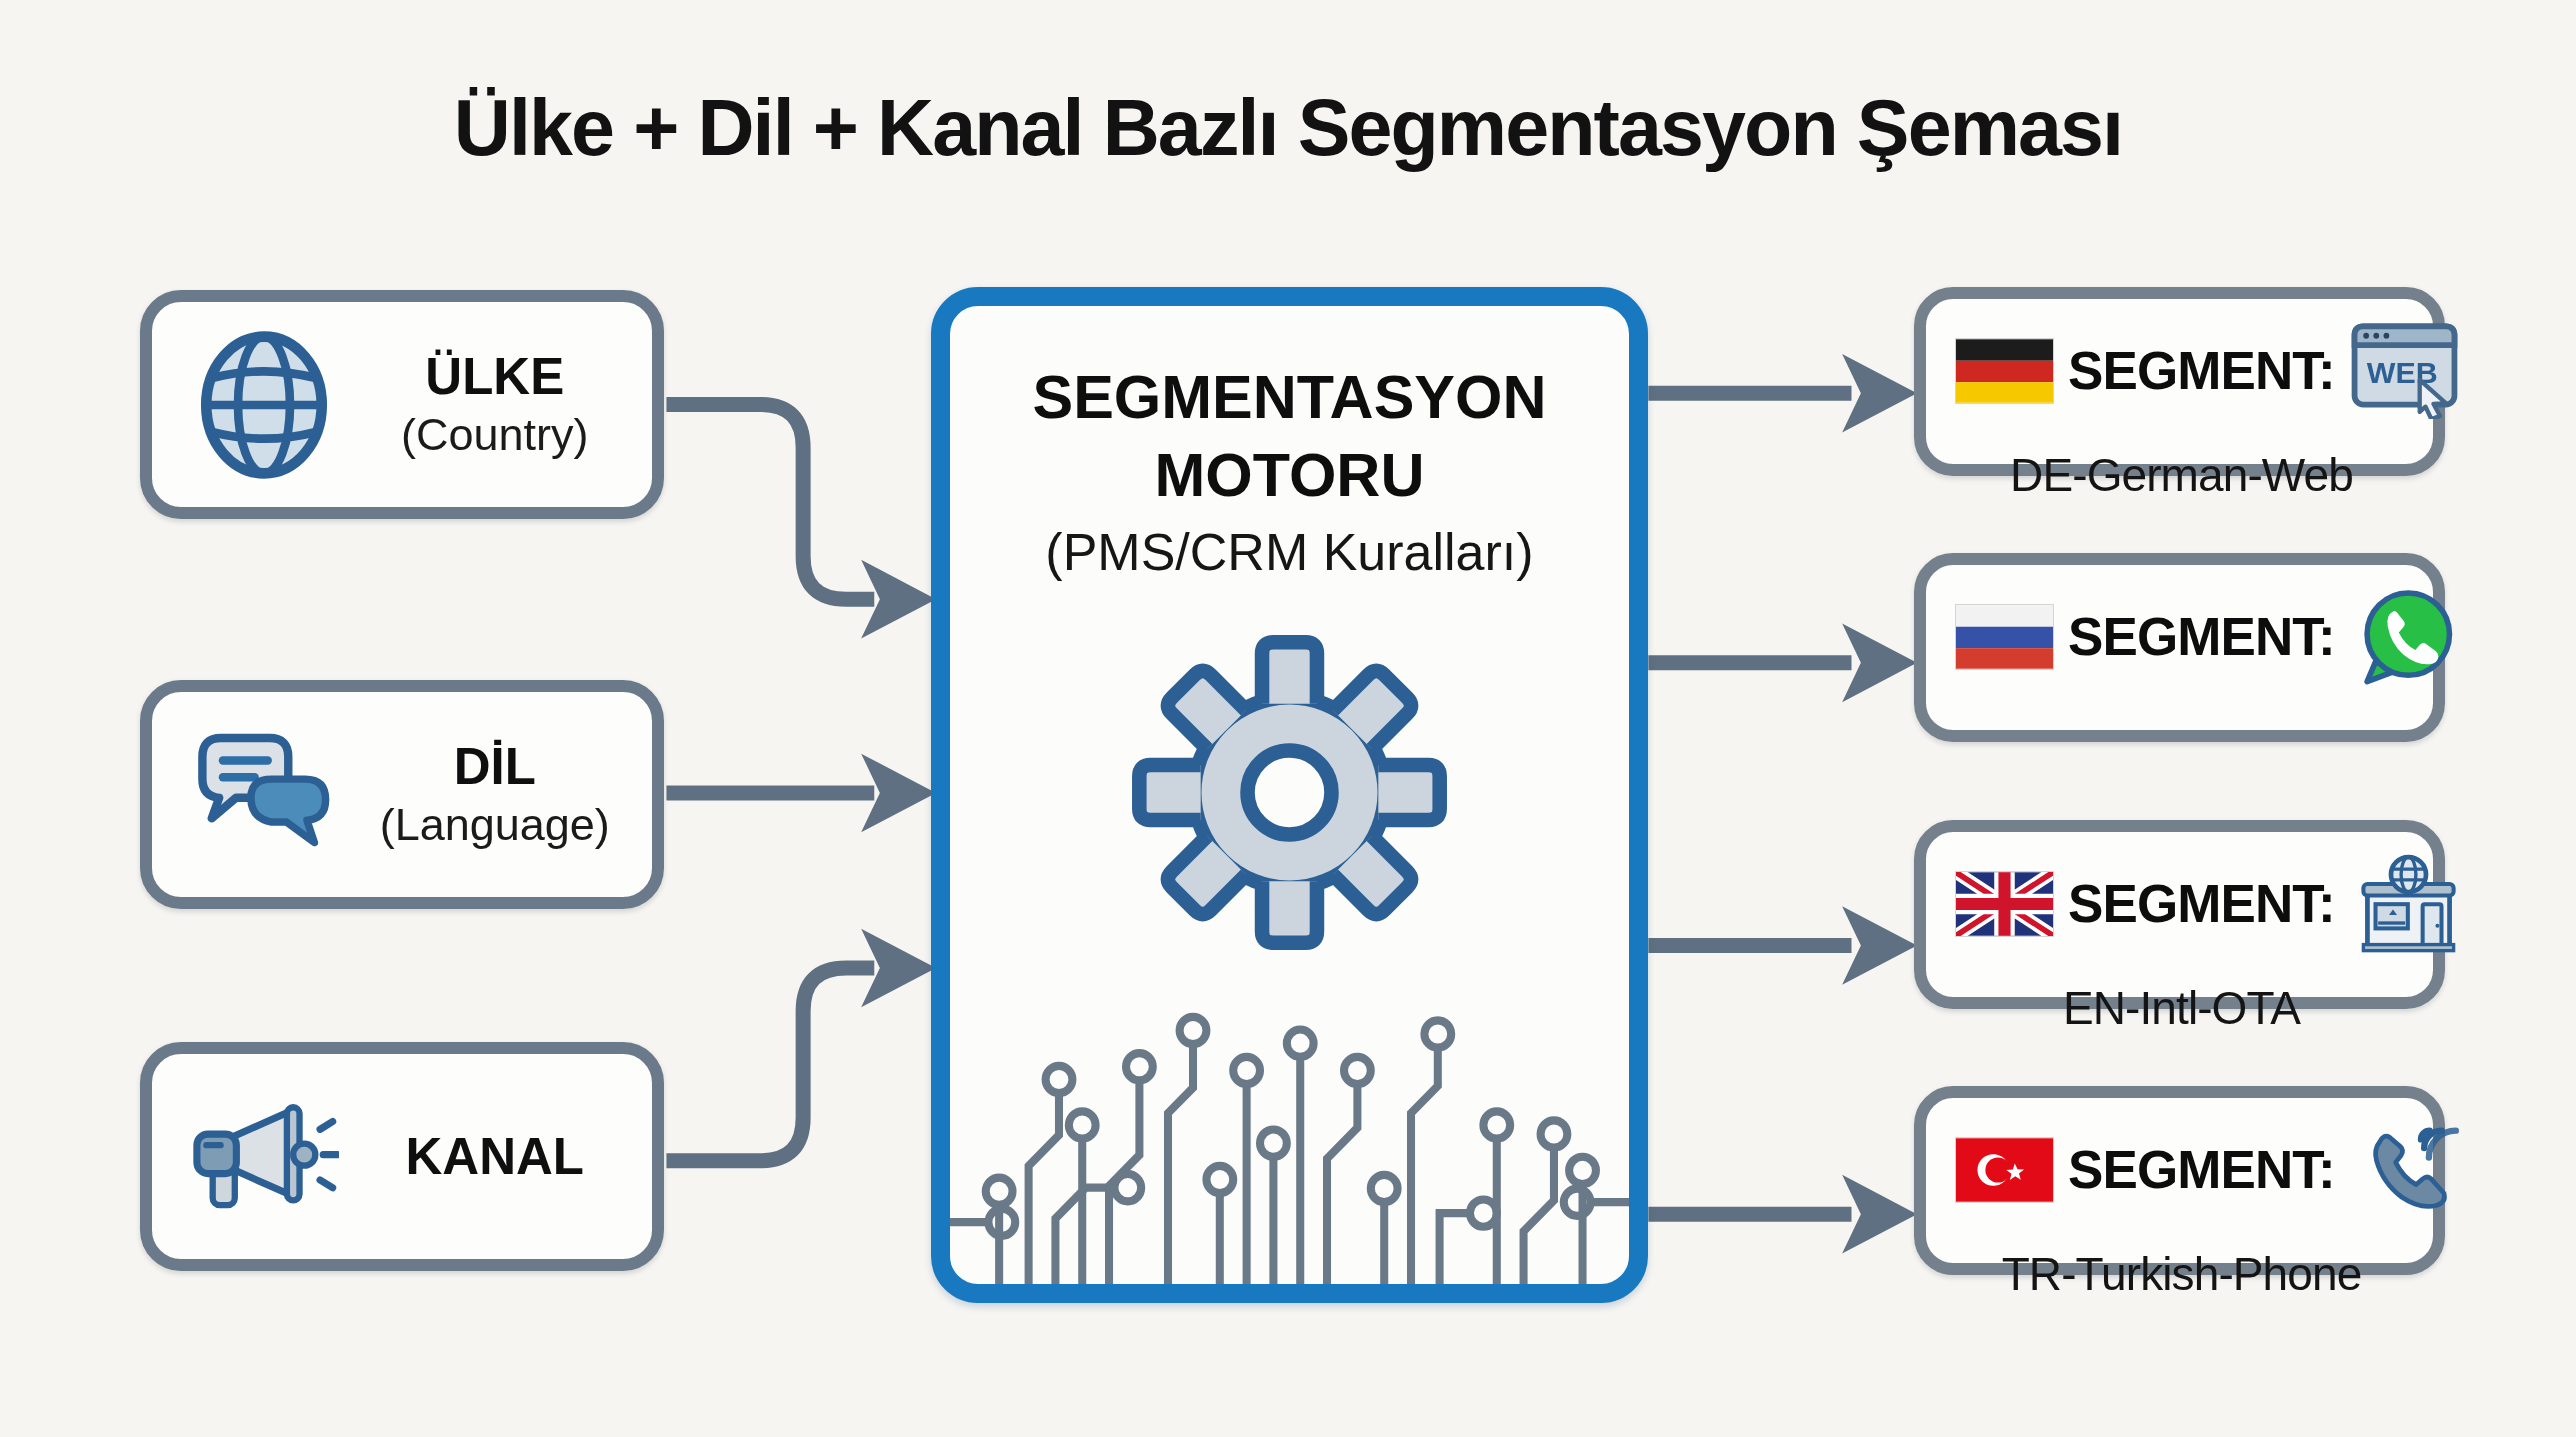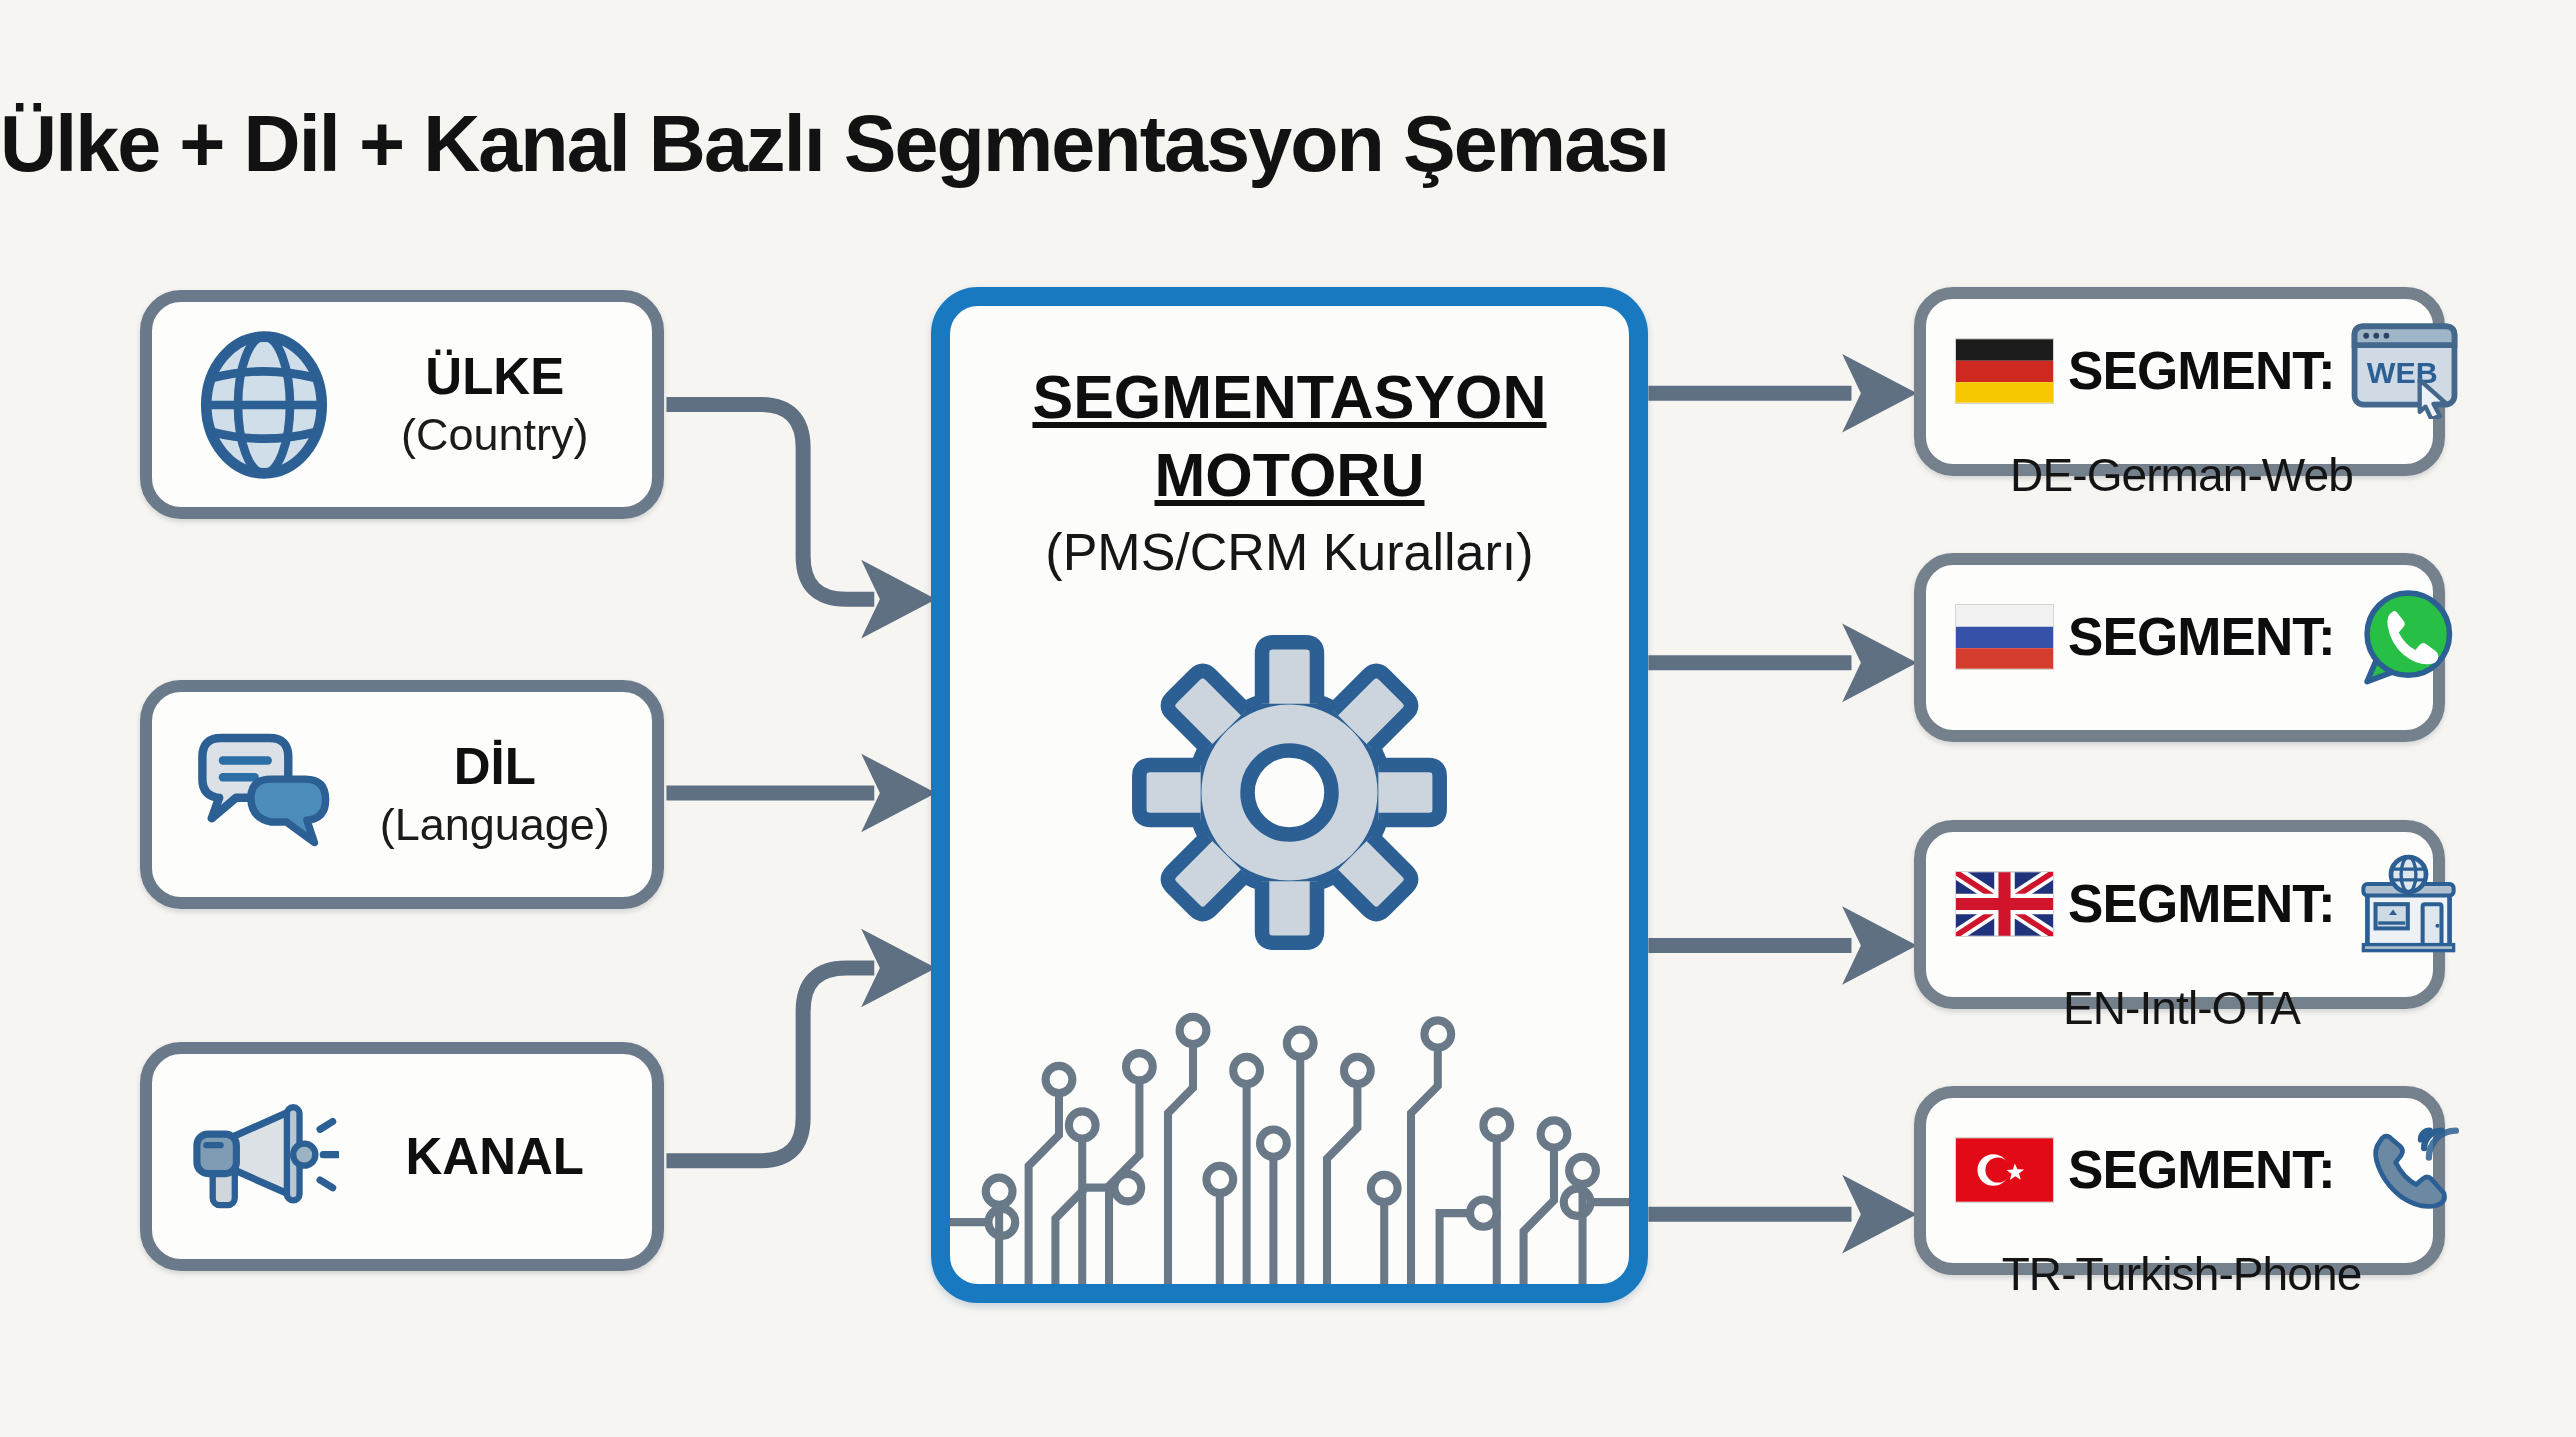--- a/index.html
+++ b/index.html
@@ -1,22 +1,22 @@
 <!DOCTYPE html>
 <html style="font-size:15px"><head>
 <meta charset="utf-8">
 <style>
   html,body{margin:0;padding:0;background:#e9e9e7;}
   .canvas{
     position:relative;width:2576px;height:1438px;overflow:hidden;
     background:#f6f5f2;font-family:"Liberation Sans",sans-serif;color:#121212;
   }
   .title{
-    position:absolute;top:82px;left:0;width:100%;text-align:left;
-    font-size:79px;font-weight:bold;letter-spacing:-1.9px;color:#121212;margin-top:16px;
+    position:absolute;top:82px;left:0;width:100%;text-align:center;
+    font-size:79px;font-weight:bold;letter-spacing:-1.9px;color:#121212;
   }
   svg.connectors{position:absolute;left:0;top:0;width:2576px;height:1438px;}
 
   
   .input-box{
     position:absolute;left:140px;width:524px;height:229px;box-sizing:border-box;
     border:12px solid #6b7a8a;border-radius:41px;background:#fdfdfb;
     display:flex;align-items:center;padding:0 24px 0 37px;gap:22.5px;
     box-shadow:0 2.8px 5.6px rgba(60,70,85,.18);
   }
@@ -25,21 +25,21 @@
   .input-label{font-size:51px;font-weight:bold;line-height:1.2;color:#0f0f0f;}
   .input-sub{font-size:45px;color:#1b1b1b;line-height:1.25;}
 
   
   .engine-box{
     position:absolute;left:931px;top:287px;width:717px;height:1016px;box-sizing:border-box;
     border:19.7px solid #1879c1;border-radius:47px;background:#fcfcfa;overflow:hidden;
     display:flex;flex-direction:column;align-items:center;
     box-shadow:0 3.7px 7.5px rgba(30,80,130,.2);
   }
-  .engine-title{margin-top:52px;font-size:61px;font-weight:bold;line-height:1.28;text-align:center;padding:0 43px;color:#0e0e0e;text-decoration:underline;}
+  .engine-title{margin-top:52px;font-size:61px;font-weight:bold;line-height:1.28;text-align:center;padding:0 43px;color:#0e0e0e;}
   .engine-sub{margin-top:7.5px;font-size:52px;text-align:right;color:#161616;}
   .gear-wrap{margin-top:49px;}
   svg.circuit{position:absolute;left:0;bottom:0;width:100%;height:309px;}
 
   
   .segment-box{
     position:absolute;left:1914px;width:531px;height:189px;box-sizing:border-box;
     border:12px solid #75808d;border-radius:39px;background:#fdfdfb;
     display:flex;flex-direction:column;padding:19px 26px 11.2px 30px;
     box-shadow:0 2.8px 5.6px rgba(60,70,85,.18);

